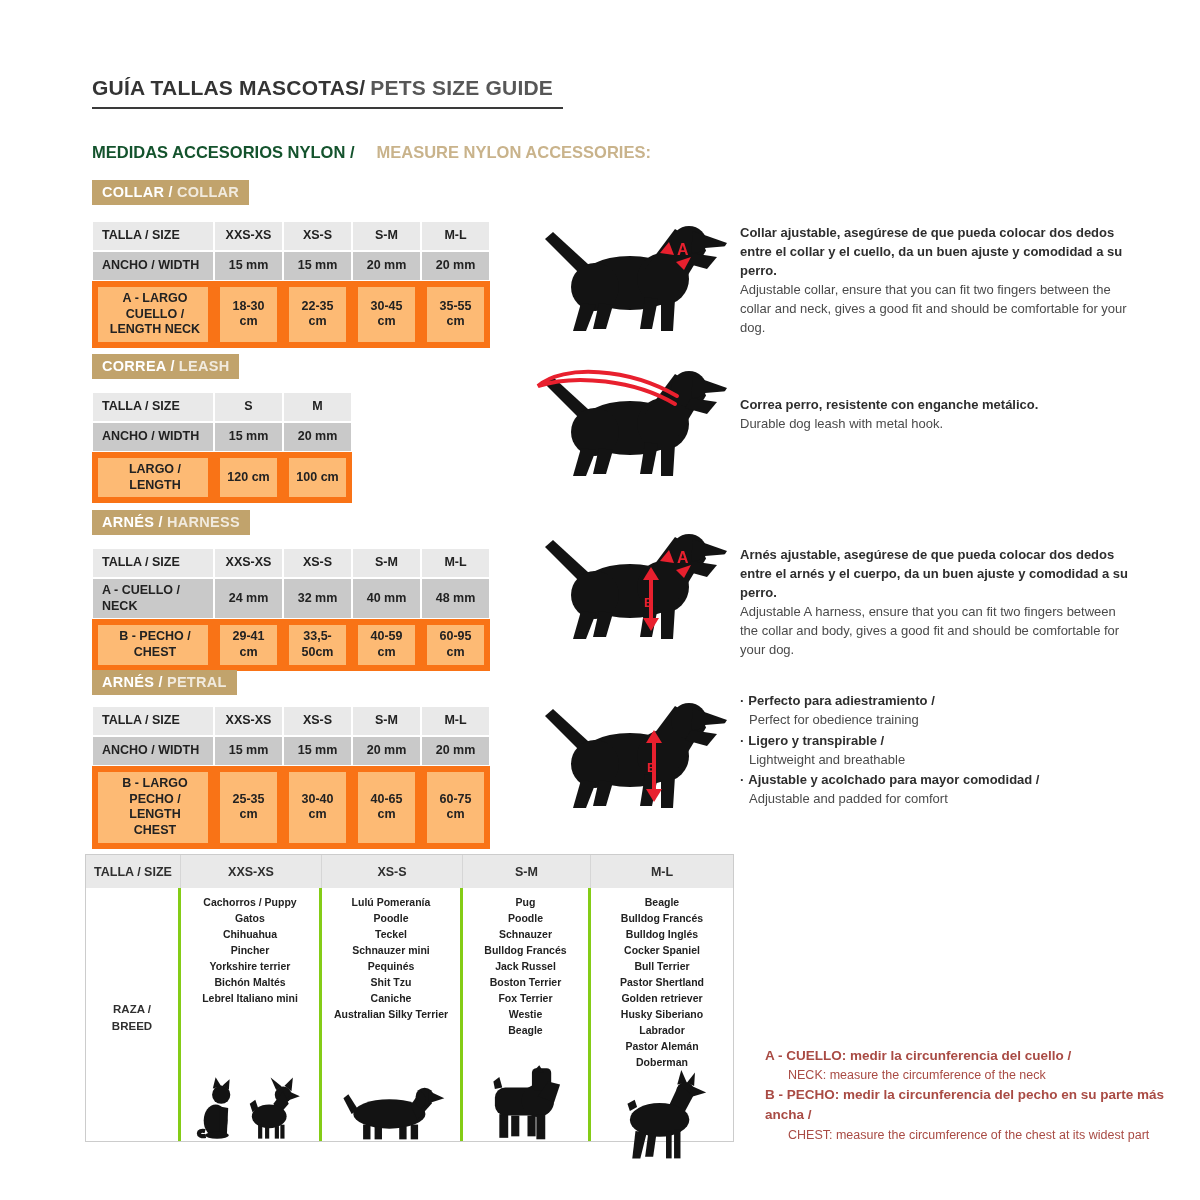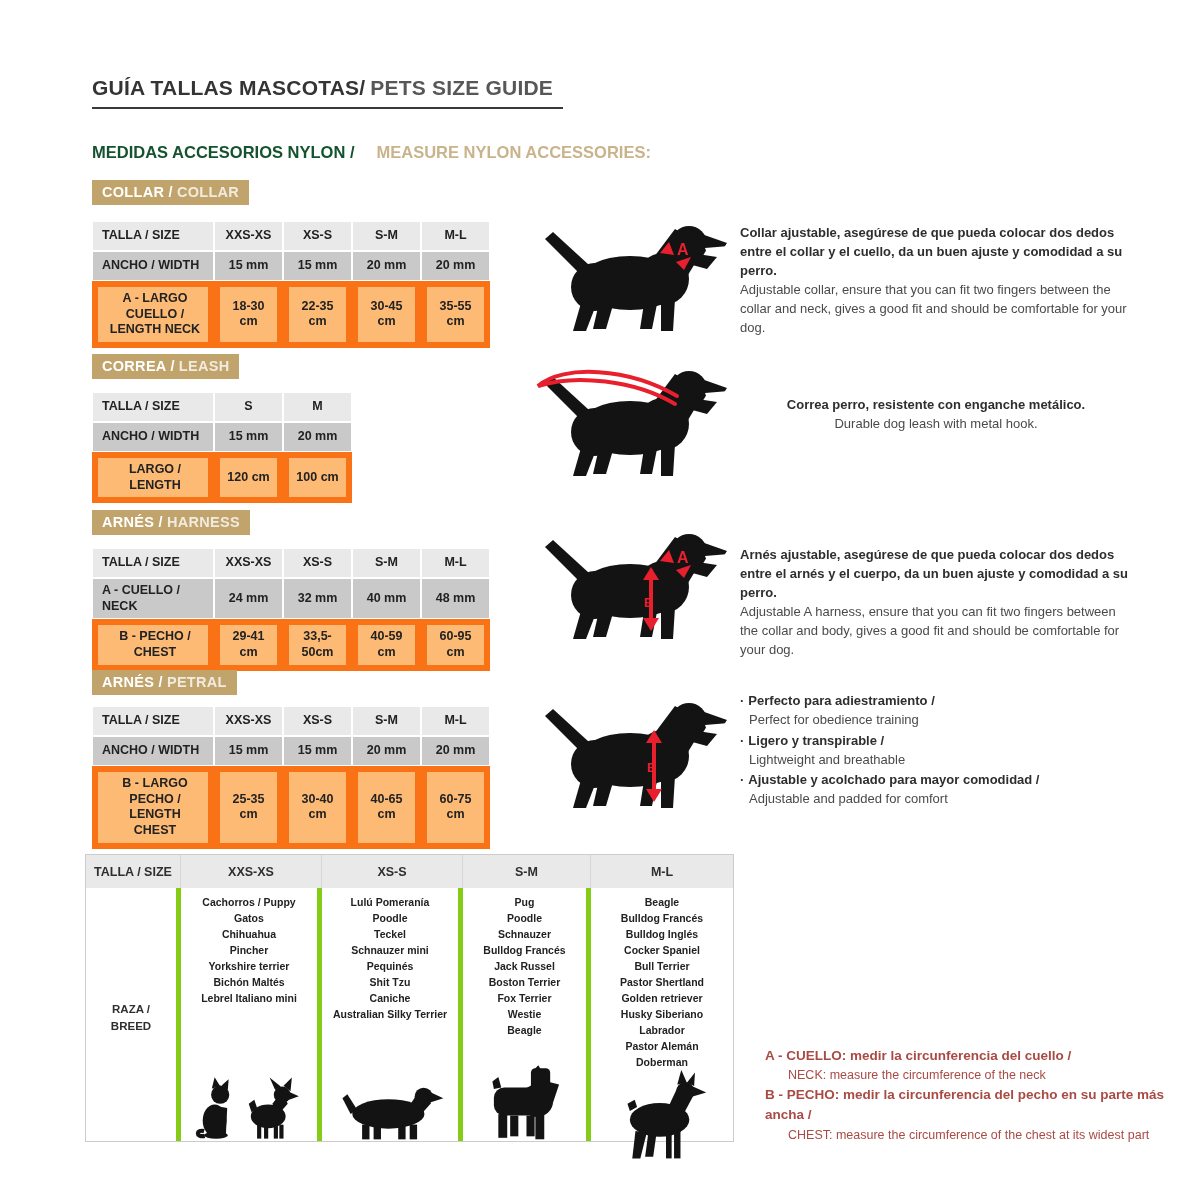--- a/index.html
+++ b/index.html
@@ -59,21 +59,21 @@
   
   .breed-table { left:85px; top:854px; width:649px; border:1px solid #cccccc; background:#fff; }
   .bt-head { display:flex; background:#e9e9e9; font-weight:bold; font-size:12.5px; }
   .bt-head > div {
     display:flex; align-items:center; justify-content:center; height:33px;
     border-right:1px solid #d6d6d6;
   }
   .bt-head > div:last-child { border-right:none; }
   .bt-body { display:flex; height:253px; }
   .bt-col {
-    border-right:5px solid #84cc16; display:flex; flex-direction:column;
+    border-right:3px solid #84cc16; display:flex; flex-direction:column;
     align-items:center; justify-content:space-between; padding:7px 2px 0;
   }
   .bt-col:last-child { border-right:none; }
   .c0 { width:95px; } .c1 { width:141px; } .c2 { width:141px; } .c3 { width:128px; } .c4 { width:142px; }
   .bt-label { justify-content:center; font-weight:bold; font-size:11.5px; text-align:center; line-height:1.5; }
   .breed-list { display:flex; flex-direction:column; align-items:center; }
   .breed-item { font-weight:bold; font-size:10.5px; line-height:1.52; text-align:center; color:#222; }
   .sil-wrap { display:flex; align-items:flex-end; justify-content:center; gap:2px; }
 
   
@@ -175,21 +175,21 @@
       <div class="t-cell t-val">120 cm</div>
       <div class="t-cell t-val">100 cm</div>
     </div>
   </div>
 
 <svg class="abs" style="left:533px;top:360px;" width="205" height="118" viewBox="0 0 205 118">
   <use href="#dogbase"></use>
   <path d="M144,36 C96,8 30,4 5,26 C42,14 102,20 142,44" fill="none" stroke="#e8202e" stroke-width="4" stroke-linecap="round"></path>
 </svg>
 
-<div class="abs desc" style="left:740px;top:396px;text-align:center;">
+<div class="abs desc" style="left:740px;top:396px;">
   <span class="b">Correa perro, resistente con enganche metálico.</span>
   <span class="r">Durable dog leash with metal hook.</span>
 </div>
 
 <div class="abs" style="left:92px;top:510px;">
   <span class="badge"><span>ARNÉS /</span><span class="en">HARNESS</span></span>
 </div>
 <div class="abs sz-table" style="left:92px;top:548px;">
     <div class="t-row t-head">
       <div class="t-cell t-label">TALLA / SIZE</div>

